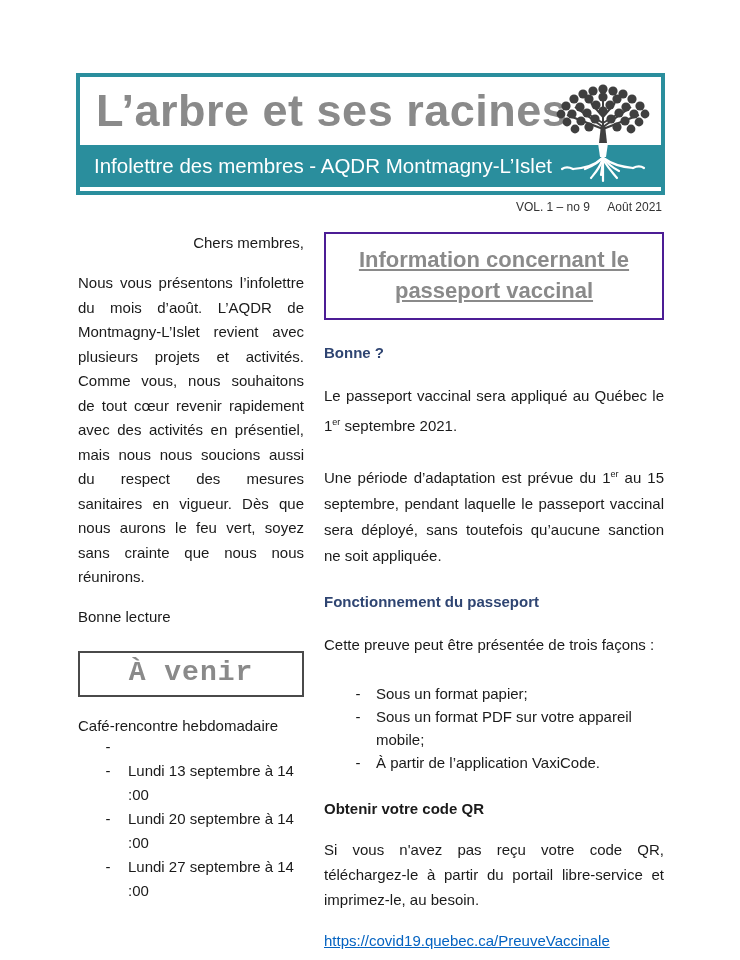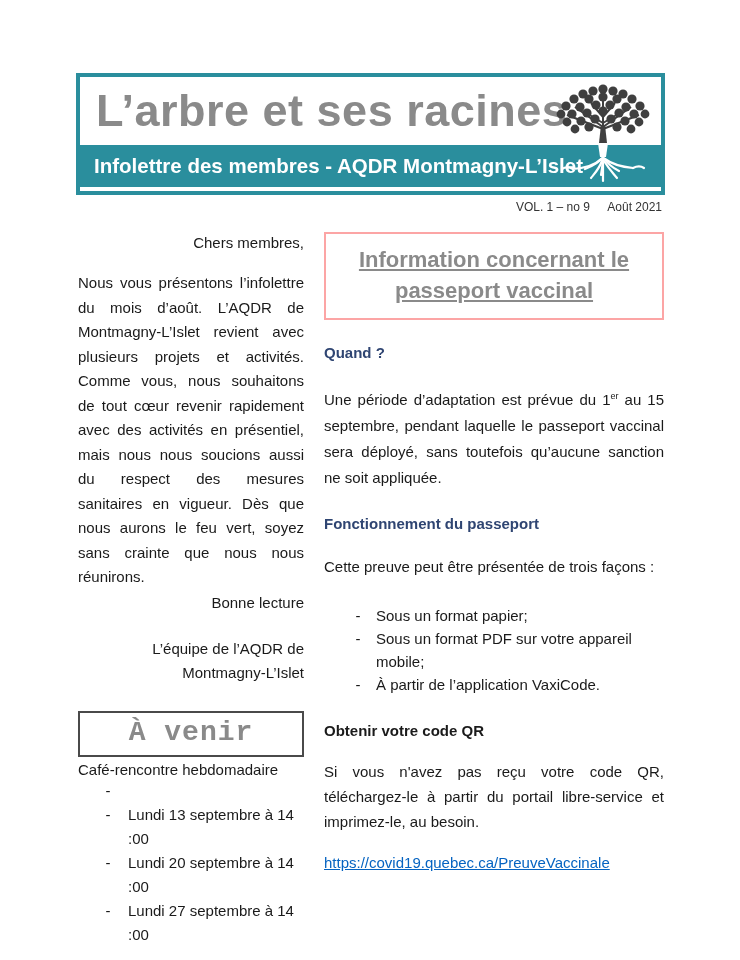--- a/index.html
+++ b/index.html
@@ -20,53 +20,53 @@
   }
   .banner-top { height:68px; display:flex; align-items:center; }
   .banner-title {
     font-size:45px; font-weight:bold; color:#8a8a8a;
     padding-left:16px; letter-spacing:0.5px; white-space:nowrap;
   }
   .banner-band {
     height:42px; background:#2a8e9d; color:#ffffff;
     display:flex; align-items:center;
   }
-  .banner-subtitle { font-size:20.5px; font-weight:bold; padding-left:14px; white-space:nowrap; }
+  .banner-subtitle { font-size:20.5px; font-weight:normal; padding-left:14px; white-space:nowrap; }
   .tree { position:absolute; right:8px; top:6px; width:100px; height:102px; }
 
   .vol-line {
     position:absolute; right:78px; top:200px;
     font-size:12px; color:#333;
   }
   .vol-line span + span { margin-left:14px; }
 
   
   .content { position:absolute; left:78px; top:228px; width:586px; display:flex; }
   .col-left { width:226px; flex:none; font-size:15px; }
   .col-right { width:340px; margin-left:20px; flex:none; font-size:15px; }
 
   
   .greeting { margin-top:6px;text-align:right; }
   .intro { margin-top:20px; text-align:justify; line-height:24.5px; }
-  .closing { margin-top:4px; text-align:right; }
+  .closing { margin-top:18px; text-align:left; }
   .signature { margin-top:26px; text-align:right; line-height:24px; }
   .avenir-box {
     margin-top:26px; border:2px solid #4a4a4a;
     text-align:center; padding:4px 0 7px;
   }
   .avenir-title { font-size:28px; font-weight:bold; color:#8a8a8a; letter-spacing:1px;font-family:Liberation Mono, monospace; }
-  .cafe-title { margin-top:4px; }
+  .cafe-title { margin-top:20px; }
   .event-list { margin-top:1px; }
   .event-item { display:flex; line-height:24px; }
   .dash { width:16px; flex:none; margin-left:22px; margin-right:12px; text-align:center; }
   a.link, .link { color:#0563c1; text-decoration:underline; cursor:pointer; }
 
   
   .info-box {
-    border:2px solid #fca5a5; text-align:center;
+    border:2px solid #4c1d95; text-align:center;
     padding:10px 4px 12px; margin-top:4px;
   }
   .info-box-title {
     font-size:22px; font-weight:bold; color:#8a8a8a;
     text-decoration:underline; line-height:31px;
   }
   .sec-heading { font-weight:bold; color:#2f4572; margin-top:24px; }
   .qr-heading { font-weight:bold; color:#1a1a1a; margin-top:26px; }
   .para { margin-top:22px; text-align:justify; line-height:26px; }
   .para sup { font-size:9px; }
@@ -152,21 +152,20 @@
     <span>VOL. 1 – no 9</span>
     <span>Août 2021</span>
   </div>
 
   <div class="content">
 
     <div class="col-left">
       <div class="greeting">Chers membres,</div>
       <div class="intro">Nous vous présentons l’infolettre du mois d’août. L’AQDR de Montmagny-L’Islet revient avec plusieurs projets et activités. Comme vous, nous souhaitons de tout cœur revenir rapidement avec des activités en présentiel, mais nous nous soucions aussi du respect des mesures sanitaires en vigueur. Dès que nous aurons le feu vert, soyez sans crainte que nous nous réunirons.</div>
       <div class="closing">Bonne lecture</div>
-      <div class="signature">L’équipe de l’AQDR de Montmagny-L’Islet</div>
 
       <div class="avenir-box">
         <span class="avenir-title">À venir</span>
       </div>
 
       <div class="cafe-title">Café-rencontre hebdomadaire</div>
       <div class="event-list">
         <div class="event-item">
           <span class="dash">-</span>
         </div>
@@ -184,22 +183,23 @@
         </div>
       </div>
 
     </div>
 
     <div class="col-right">
       <div class="info-box">
         <span class="info-box-title">Information concernant le passeport vaccinal</span>
       </div>
 
-      <div class="sec-heading">Quand ?</div>
-
+      <div class="sec-heading">Bonne ?</div>
+
+      <p class="para"><span>Le passeport vaccinal sera appliqué au Québec le 1</span><sup>er</sup><span> septembre 2021.</span></p>
 
       <p class="para"><span>Une période d’adaptation est prévue du 1</span><sup>er</sup><span> au 15 septembre, pendant laquelle le passeport vaccinal sera déployé, sans toutefois qu’aucune sanction ne soit appliquée.</span></p>
 
       <div class="sec-heading">Fonctionnement du passeport</div>
       <p class="para">Cette preuve peut être présentée de trois façons :</p>
 
       <div class="r-list">
         <div class="r-item">
           <span class="dash">-</span>
           <span>Sous un format papier;</span>

